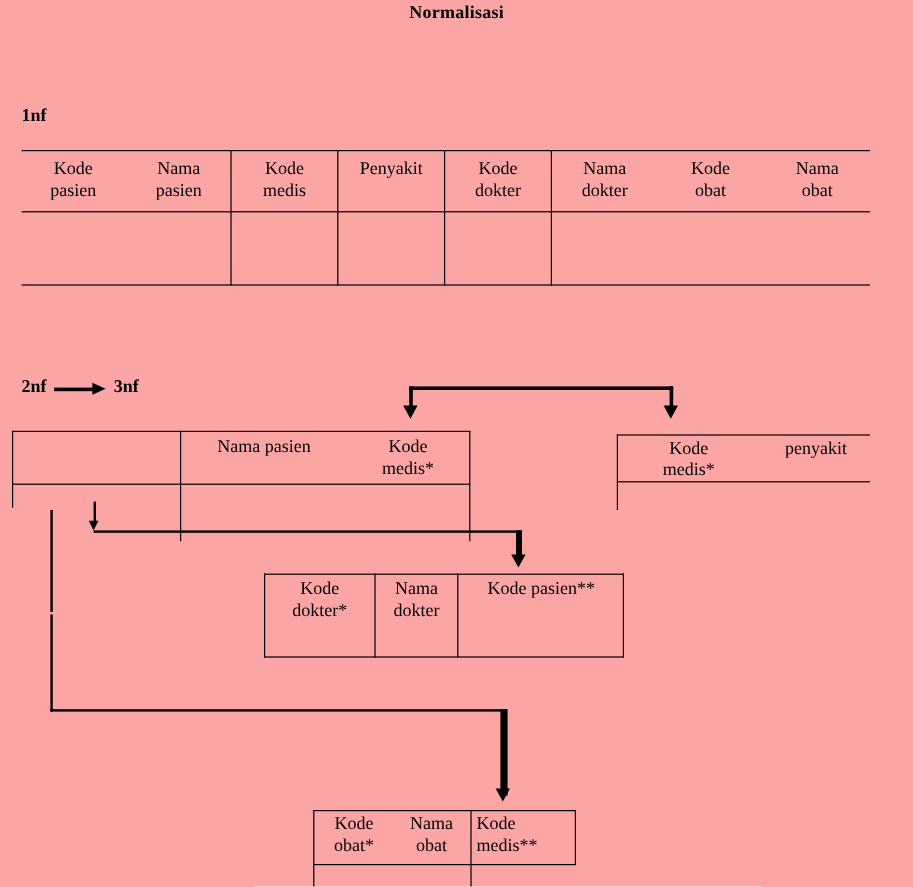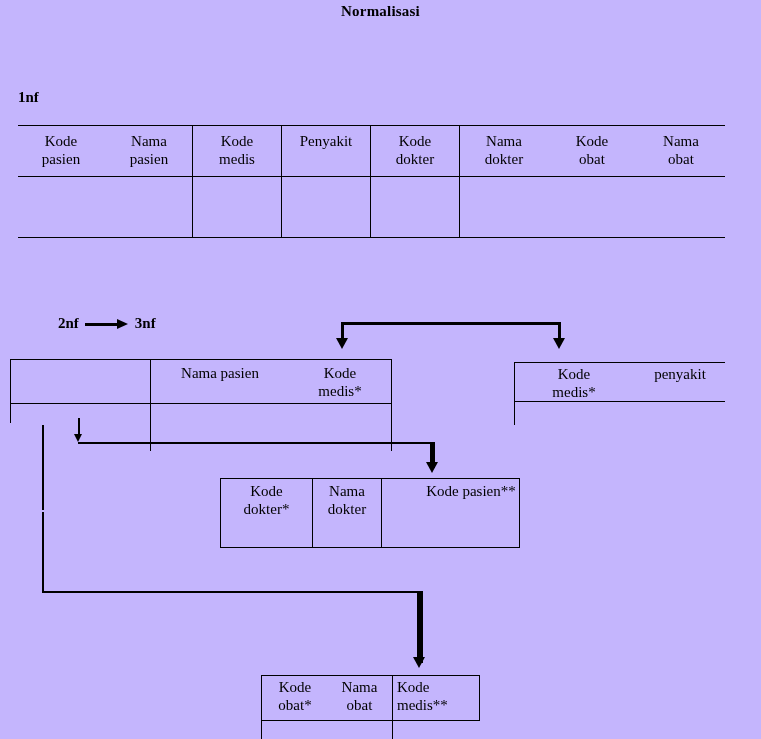--- a/index.html
+++ b/index.html
@@ -4,41 +4,41 @@
 <style>
   html, body {
     margin: 0;
     padding: 0;
     background: #ffffff;
   }
   #canvas {
     position: relative;
     width: 761px;
     height: 739px;
-    background: #c4b5fd;
+    background: #fca5a5;
     font-family: "Liberation Serif", "DejaVu Serif", serif;
     color: #000000;
     overflow: hidden;
   }
   .abs { position: absolute; }
 
   
   .title {
     left: 0; top: 3px; width: 761px;
     text-align: center;
     font-size: 15px;
     font-weight: bold;
     letter-spacing: 0.2px;
   }
   .section-label {
     font-size: 15px;
     font-weight: bold;
   }
   #label-1nf { left: 18px; top: 89px; }
-  #label-2nf3nf { left: 18px; top: 315px; display: flex; align-items: center; gap: 6px; margin-left: 40px; }
+  #label-2nf3nf { left: 18px; top: 315px; display: flex; align-items: center; gap: 6px; }
   #label-2nf3nf .arrow-inline {
     position: relative;
     display: inline-block;
     width: 44px;
     height: 10px;
   }
   #label-2nf3nf .arrow-inline .shaft {
     position: absolute;
     left: 0; top: 4px;
     width: 34px; height: 3px;
@@ -181,21 +181,21 @@
     <div class="abs hline" style="left:220px; top:547px; width:300px;"></div>
     <div class="abs vline" style="left:220px; top:478px; height:70px;"></div>
     <div class="abs vline" style="left:312px; top:478px; height:70px;"></div>
     <div class="abs vline" style="left:381px; top:478px; height:70px;"></div>
     <div class="abs vline" style="left:519px; top:478px; height:70px;"></div>
 
     <div class="cell" style="left:222px; top:483px; width:89px;">Kode
 dokter*</div>
     <div class="cell" style="left:314px; top:483px; width:66px;">Nama
 dokter</div>
-    <div class="cell" style="left:404px; top:483px; width:134px;">Kode pasien**</div>
+    <div class="cell" style="left:384px; top:483px; width:134px;">Kode pasien**</div>
     <div class="cell" style="left:222px; top:520px; width:89px;"></div>
   </div>
 
   <div class="abs" style="left:0;top:0;width:761px;height:739px;">
     <div class="abs hline" style="left:261px; top:675px; width:219px;"></div>
     <div class="abs hline" style="left:261px; top:720px; width:219px;"></div>
     <div class="abs vline" style="left:261px; top:675px; height:64px;"></div>
     <div class="abs vline" style="left:392px; top:675px; height:64px;"></div>
     <div class="abs vline" style="left:479px; top:675px; height:45px;"></div>
 

